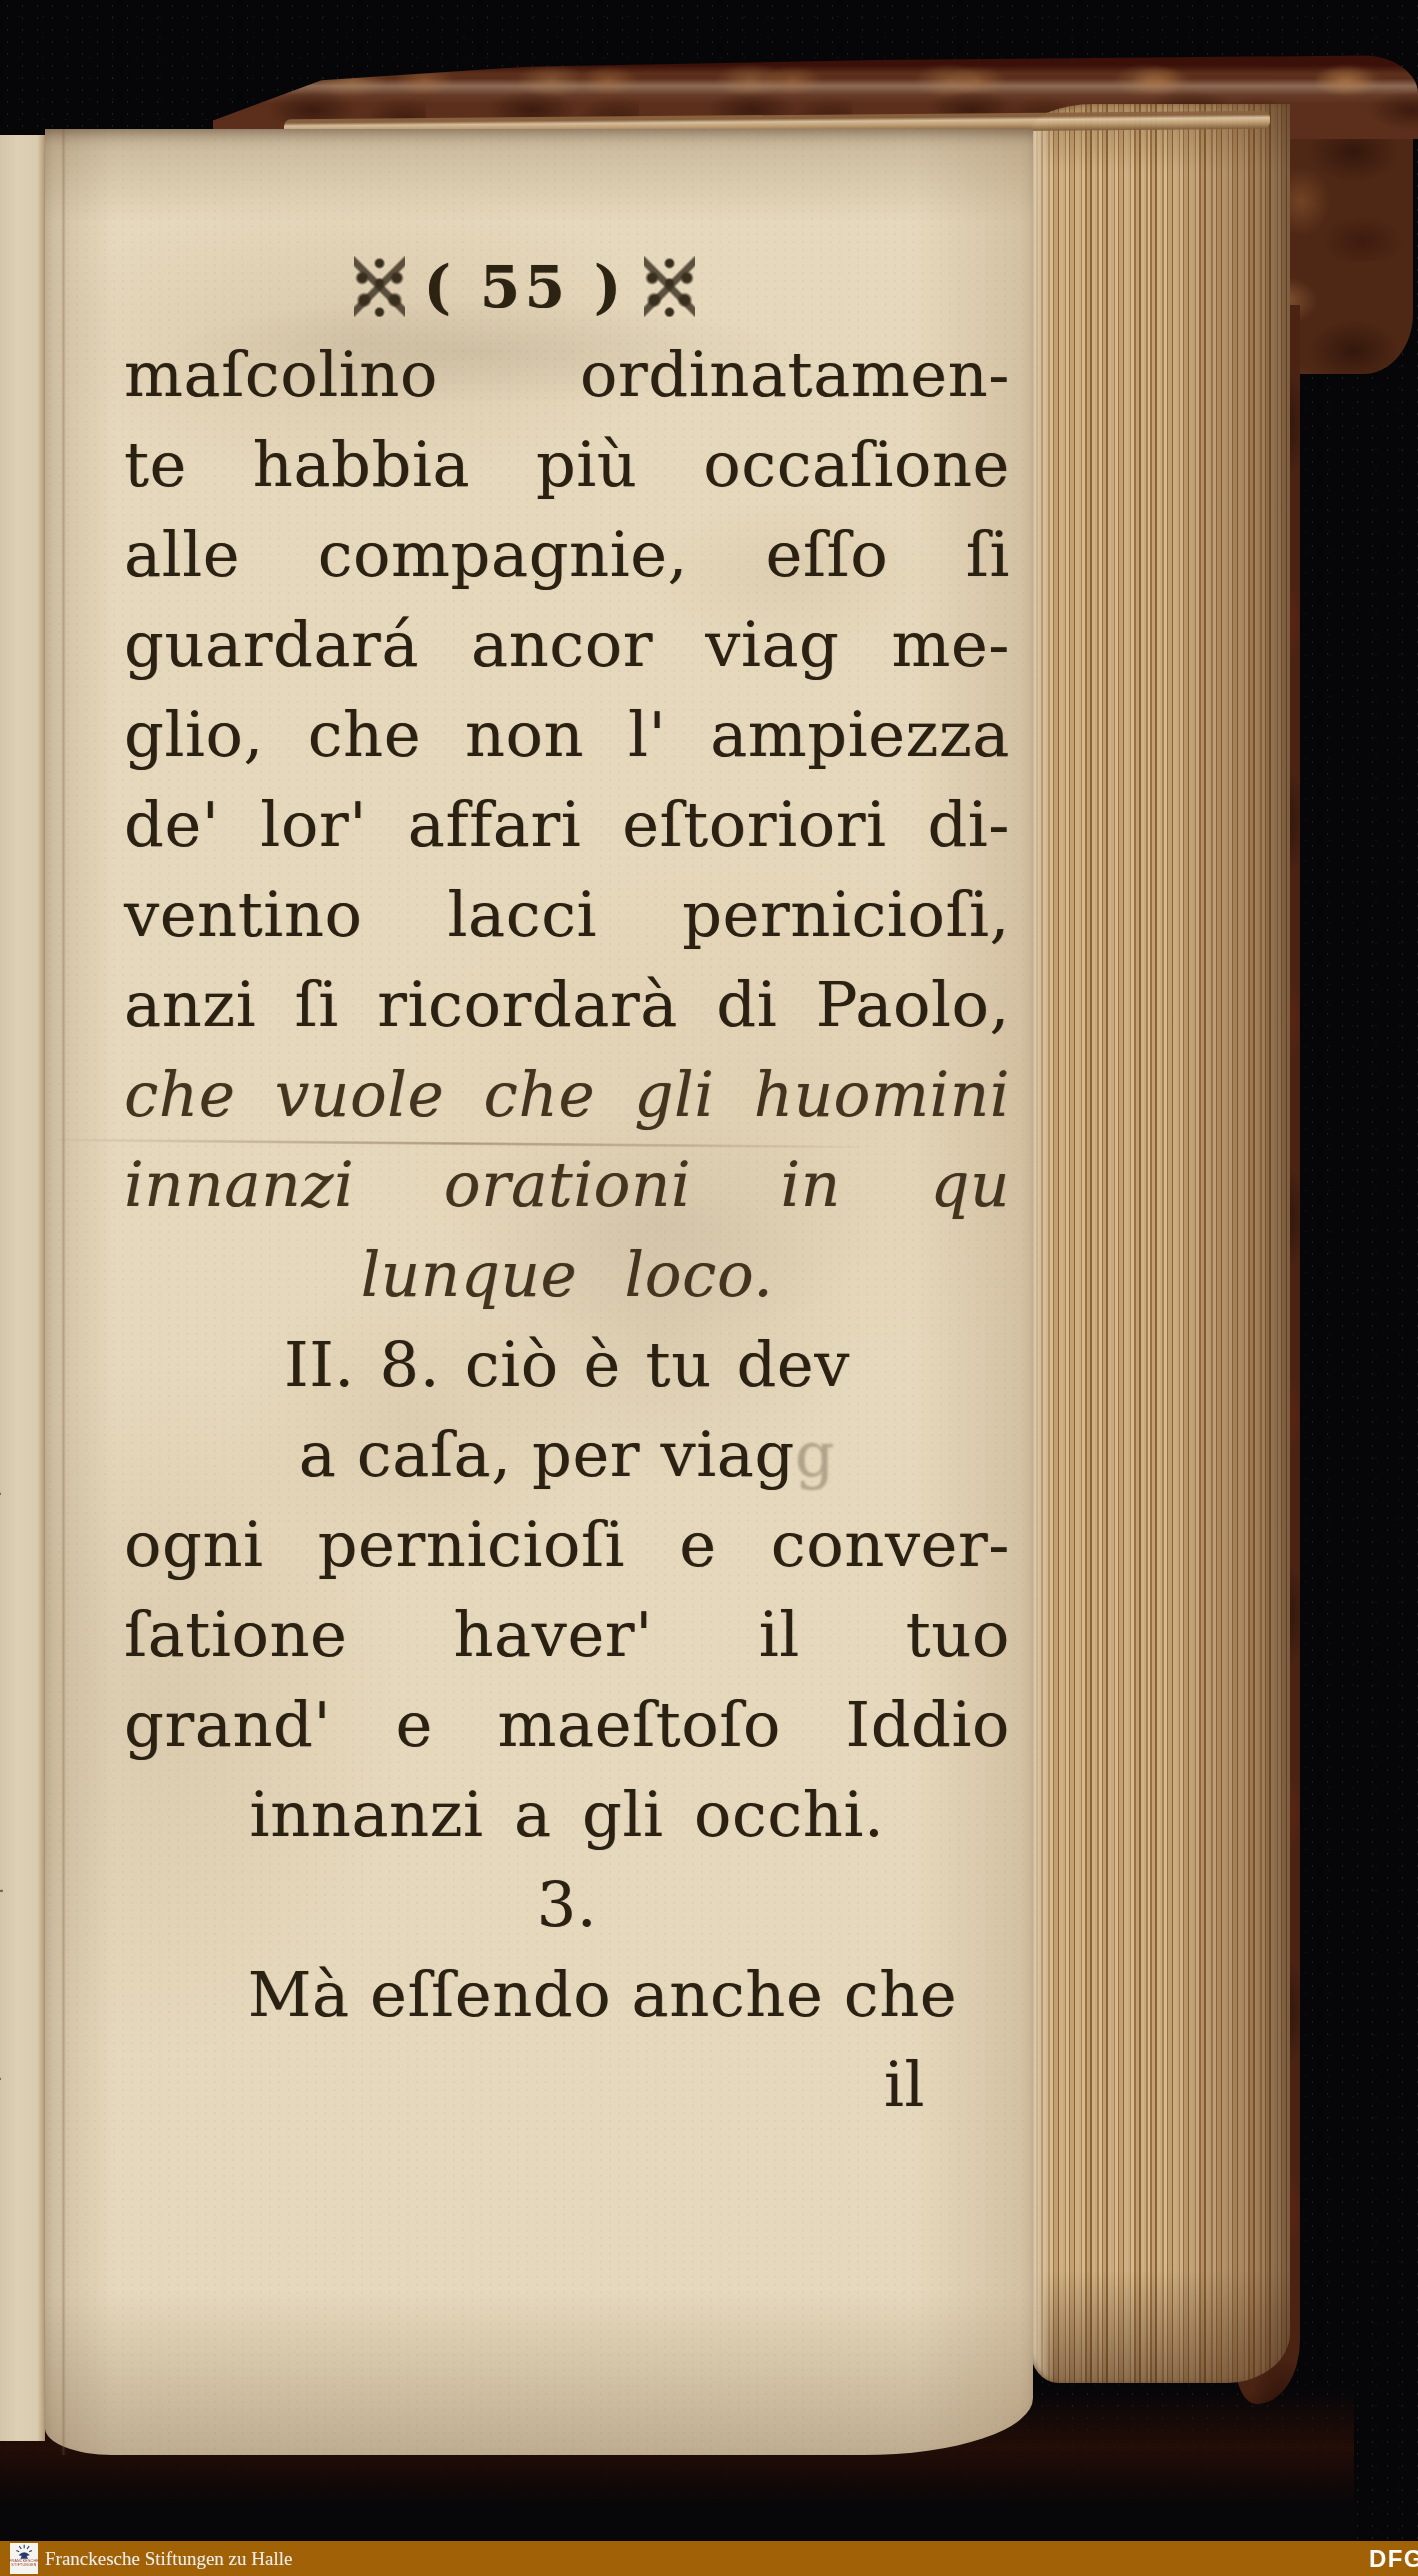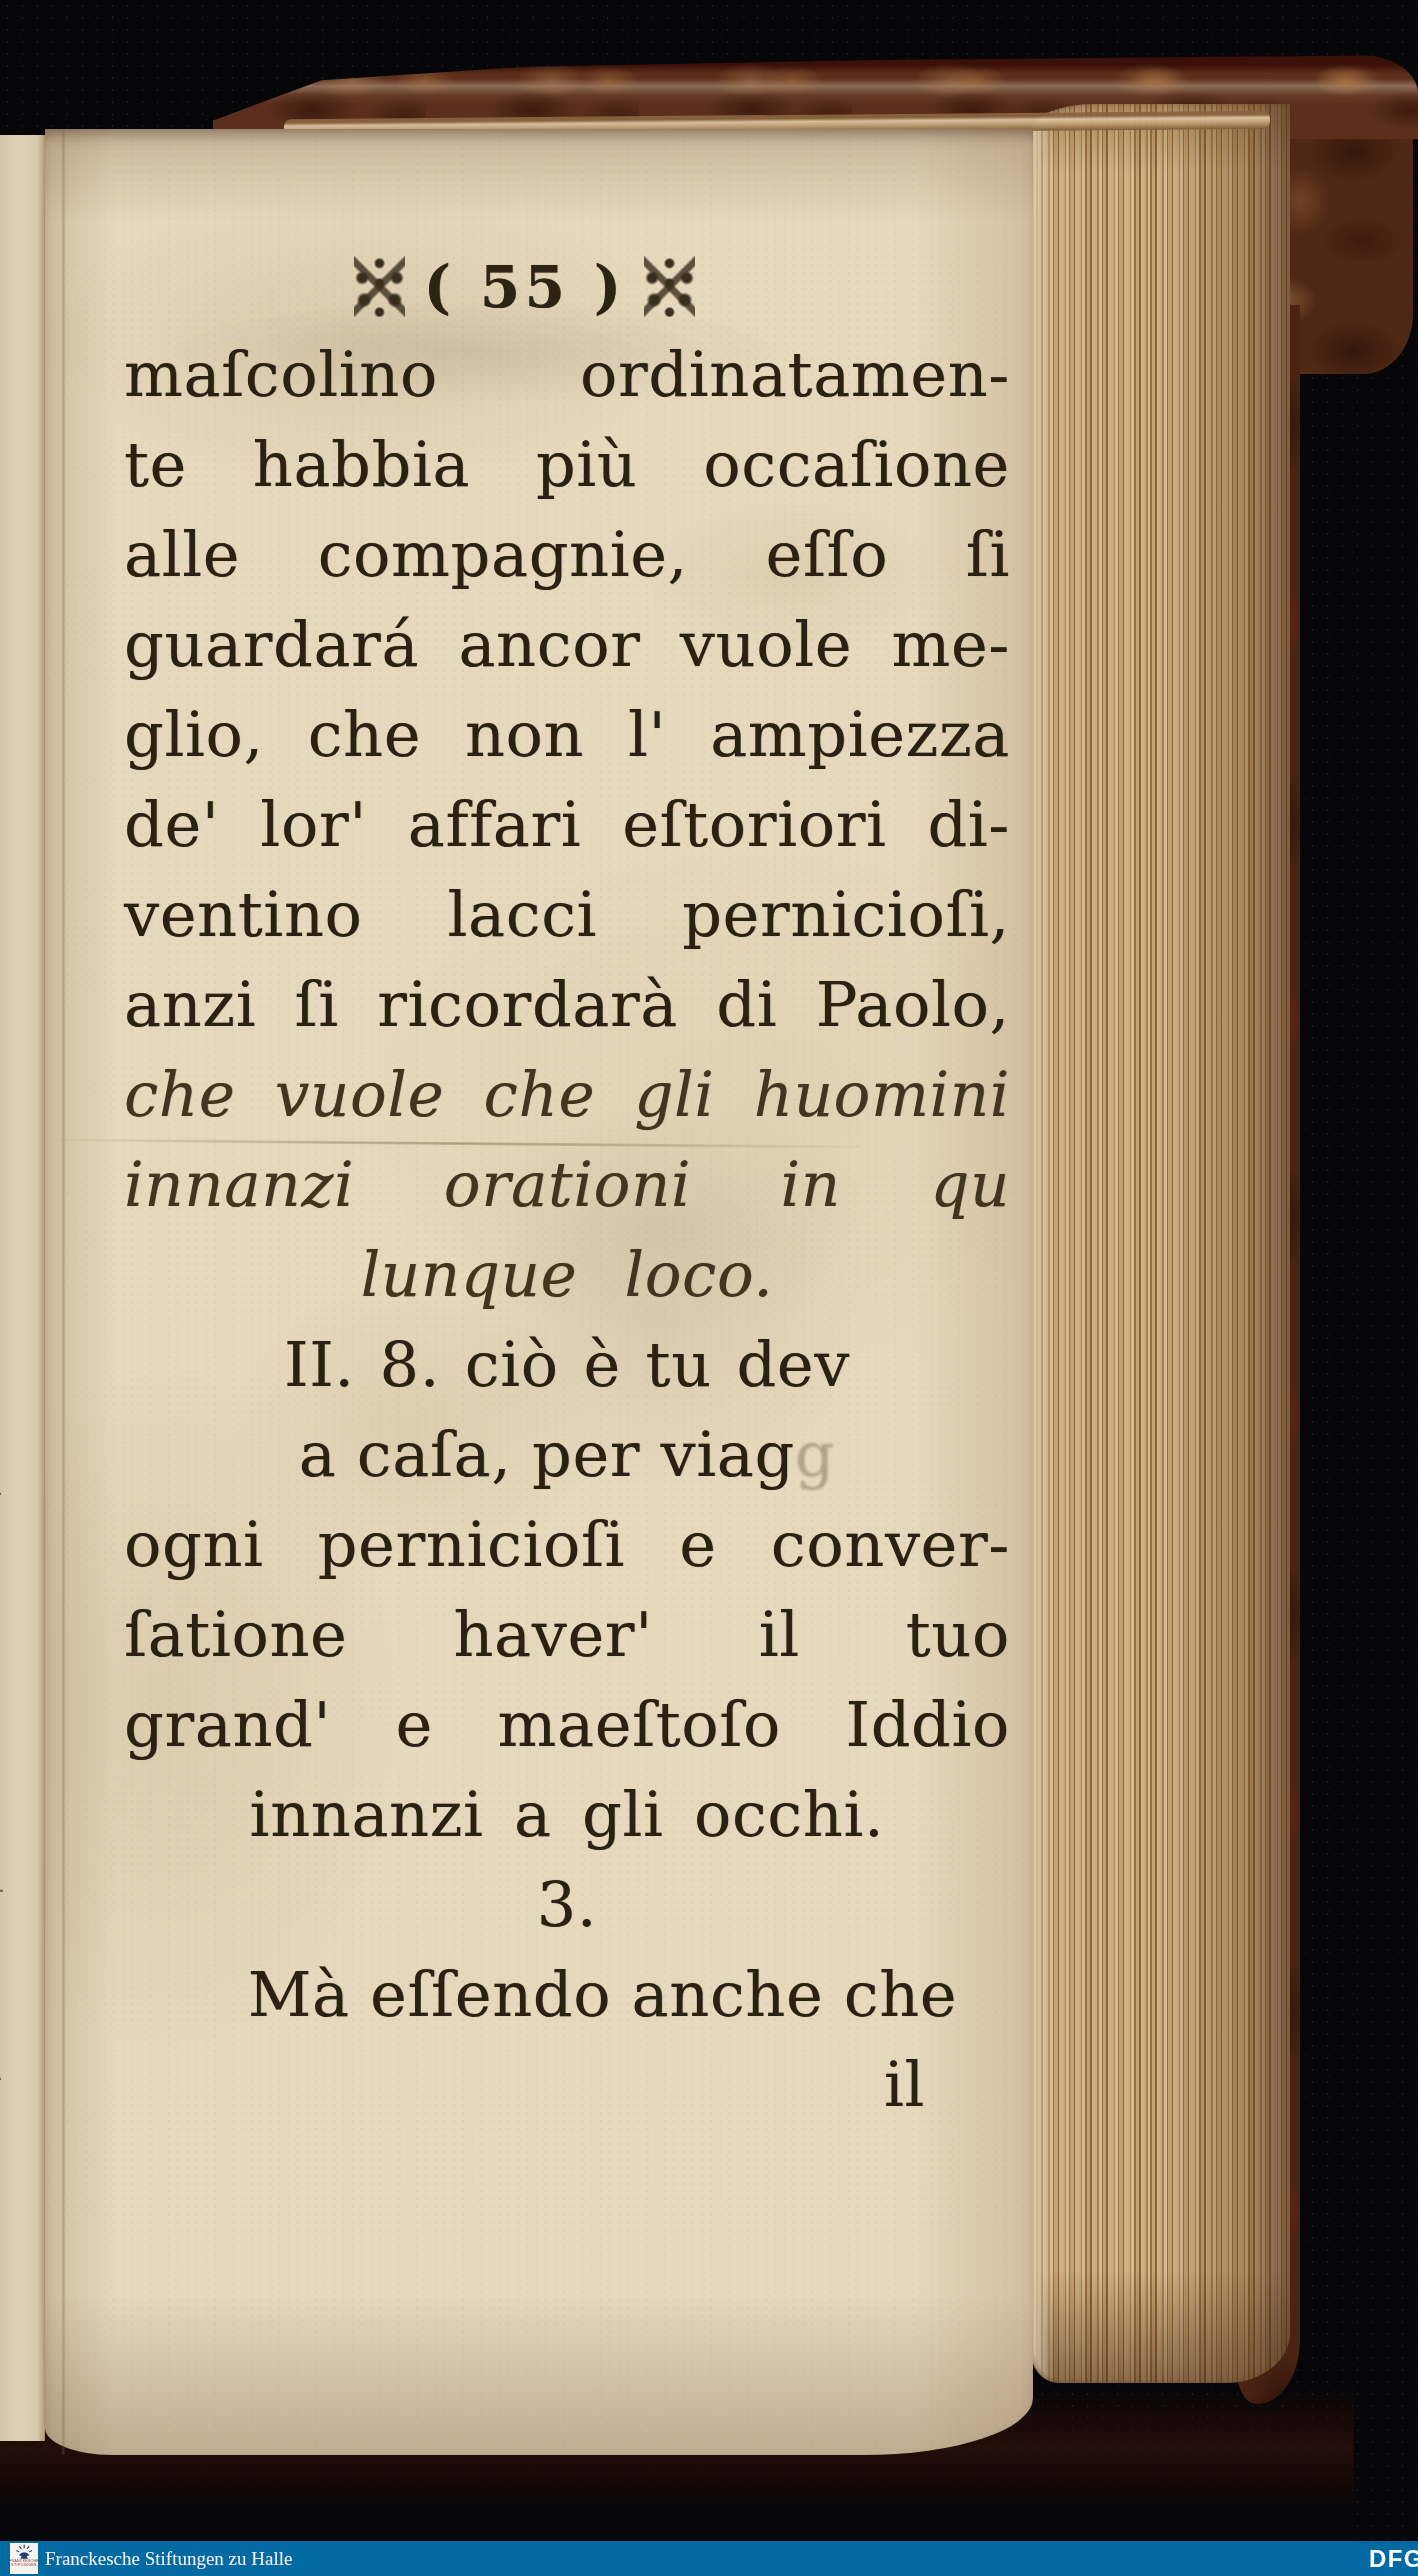--- a/index.html
+++ b/index.html
@@ -159,21 +159,21 @@
   }
   .line.justify{white-space:normal;text-align:justify;text-align-last:justify;}
   .line.italic{font-style:italic;color:#43341f;font-size:61px;}
   .line.center{text-align:center;}
   .line.catchword{text-align:right;padding-right:85px;}
   .faded{opacity:.28;filter:blur(1.1px);}
 
   
   .footer-bar{
     position:absolute;left:0;top:2541px;width:1418px;height:35px;z-index:10;
-    background:#0369a1;
+    background:#a16207;
   }
   .stamp{
     position:absolute;left:10px;top:2.1px;width:28px;height:31px;
     background:#f6f4ef;display:flex;flex-direction:column;align-items:center;
     padding-top:1.4px;
   }
   .stamp-text{
     font-family:"Liberation Sans",sans-serif;font-size:3.5px;line-height:3.5px;
     color:#8a2f24;letter-spacing:0.3px;text-align:center;white-space:nowrap;
   }
@@ -219,21 +219,21 @@
   <div class="page-header" data-name="page-header">
     <span class="fleuron" data-name="fleuron-ornament-icon"></span>
     <span class="page-number" data-name="page-number">( 55 )</span>
     <span class="fleuron" data-name="fleuron-ornament-icon"></span>
   </div>
 
   <div class="text-block" data-name="text-block" id="text-block">
       <div class="line justify" data-name="text-line"><span>maſcolino ordinatamen-</span></div>
       <div class="line justify" data-name="text-line"><span>te habbia più occaſione</span></div>
       <div class="line justify" data-name="text-line"><span>alle compagnie, eſſo ſi</span></div>
-      <div class="line justify" data-name="text-line"><span>guardará ancor vuole me-</span></div>
+      <div class="line justify" data-name="text-line"><span>guardará ancor viag me-</span></div>
       <div class="line justify" data-name="text-line"><span>glio, che non l' ampiezza</span></div>
       <div class="line justify" data-name="text-line"><span>de' lor' affari eſtoriori di-</span></div>
       <div class="line justify" data-name="text-line"><span>ventino lacci pernicioſi,</span></div>
       <div class="line justify" data-name="text-line"><span>anzi ſi ricordarà di Paolo,</span></div>
       <div class="line italic justify" data-name="text-line"><span>che vuole che gli huomini</span></div>
       <div class="line italic justify" data-name="text-line"><span>innanzi orationi in qu</span></div>
       <div class="line italic" data-name="text-line" style="word-spacing: 27px;"><span>lunque loco.</span></div>
       <div class="line" data-name="text-line" style="word-spacing: 4.3px;"><span>II. 8. ciò è tu dev</span></div>
       <div class="line" data-name="text-line"><span>a caſa, per viag</span><span class="faded" data-name="faded-ink">g</span></div>
       <div class="line justify" data-name="text-line"><span>ogni pernicioſi e conver-</span></div>

